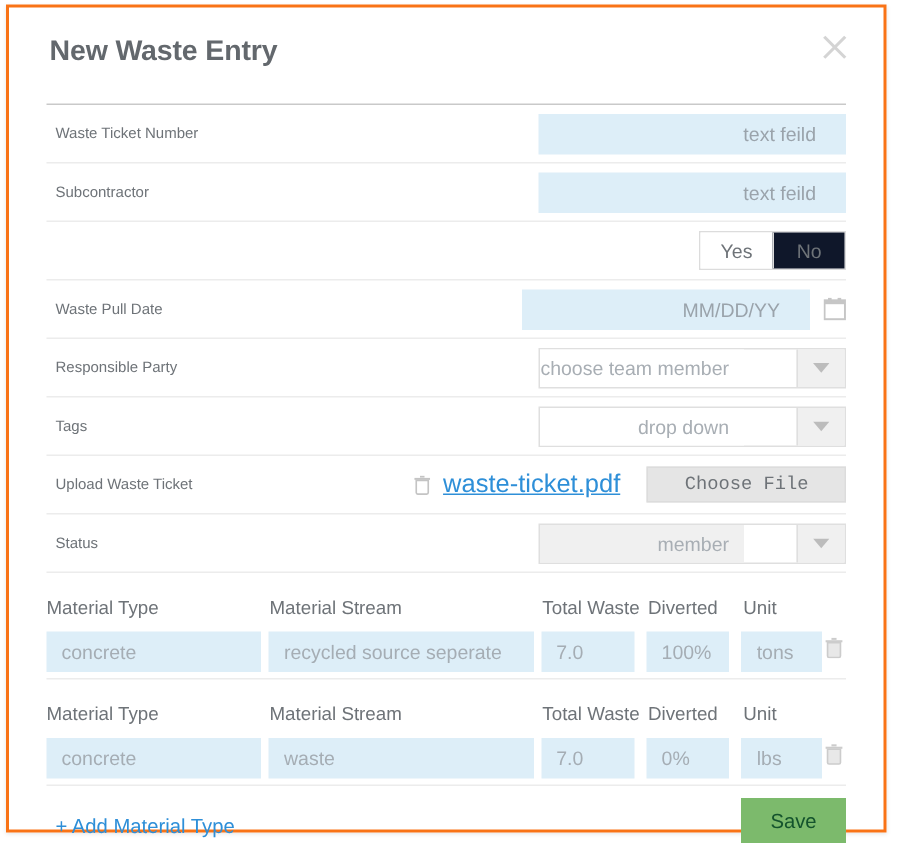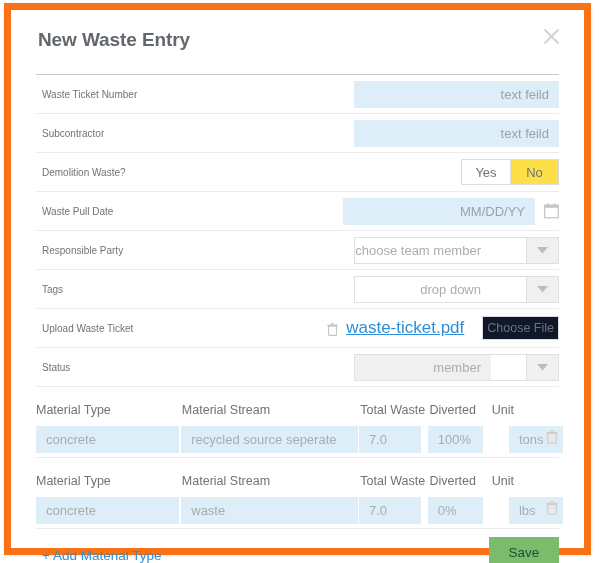--- a/index.html
+++ b/index.html
@@ -13,21 +13,21 @@
     font-family: "Liberation Sans", sans-serif;
     overflow: hidden;
   }
   .modal {
     position: absolute;
     left: 4px;
     top: 3px;
     width: 587px;
     height: 552px;
     background: #ffffff;
-    border: 7px solid #f97316;
+    border: 2px solid #f97316;
     box-shadow: 0 1px 3px rgba(0,0,0,0.10);
     box-sizing: border-box;
   }
   .modal-header {
     position: relative;
     height: 55px;
   }
   .modal-title {
     position: absolute;
     left: 27px;
@@ -92,21 +92,21 @@
   
   .blue-field {
     width: 205px;
     height: 27px;
     background: #ddeef8;
     border: none;
     box-sizing: border-box;
     display: flex;
     align-items: center;
     justify-content: flex-end;
-    padding-right: 10px;
+    padding-right: 20px;
     font-size: 13px;
     color: #9aa3ab;
     cursor: text;
   }
   .blue-field.with-icon { width: 192px; }
 
   .cal-icon {
     margin-left: 9px;
     width: 15px;
     height: 16px;
@@ -125,21 +125,21 @@
     display: flex;
     align-items: center;
     justify-content: center;
     font-size: 13px;
     color: #6e7378;
     cursor: pointer;
     box-sizing: border-box;
     text-align: right;
   }
   .toggle-opt.sel-no {
-    background: #fde047;
+    background: #0f172a;
     border-left: 1px solid #dcdcdc;
   }
   .toggle-opt.sel-yes { background: #ffffff; }
 
   
   .dropdown {
     display: flex;
     height: 27px;
     width: 205px;
     box-sizing: border-box;
@@ -180,30 +180,31 @@
   }
   .file-link {
     font-size: 17px;
     color: #2e8fd8;
     text-decoration: underline;
     cursor: pointer;
     margin-right: 18px;
   }
   .choose-file {
     height: 24px;
-    padding: 0 4px;
-    background: #0f172a;
+    padding: 0 24px;
+    background: #e5e5e5;
     border: 1px solid #dcdcdc;
     box-sizing: border-box;
     display: flex;
     align-items: center;
     justify-content: center;
     font-size: 12.5px;
     color: #6e7378;
     cursor: pointer;
+    font-family: Liberation Mono, monospace;
   }
 
   
   .mat-block { margin: 0 25px; }
   .mat-head {
     display: flex;
     height: 30px;
     align-items: flex-end;
     padding-bottom: 4px;
   }
@@ -233,21 +234,21 @@
     align-items: center;
     padding-left: 10px;
     font-size: 13px;
     color: #a5adb4;
     cursor: text;
   }
   .c1 .mat-input { width: 143px; }
   .c2 .mat-input { width: 177px; }
   .c3 .mat-input { width: 62px; }
   .c4 .mat-input { width: 55px; }
-  .c5 .mat-input { width: 54px; margin-left: 19px; }
+  .c5 .mat-input { width: 54px; }
   .row-trash {
     width: 12px;
     height: 14px;
     margin-left: 6px;
     cursor: pointer;
   }
 
   
   .footer {
     position: relative;
@@ -305,21 +306,20 @@
     </div>
 
     <div class="row">
       <span class="row-label">Subcontractor</span>
       <div class="row-control">
         <div class="blue-field">text feild</div>
       </div>
     </div>
 
     <div class="row">
-      <span class="row-label">Demolition Waste?</span>
       <div class="row-control">
         <div class="toggle">
           <div class="toggle-opt sel-yes">Yes</div>
           <div class="toggle-opt sel-no">No</div>
         </div>
       </div>
     </div>
 
     <div class="row">
       <span class="row-label">Waste Pull Date</span>

